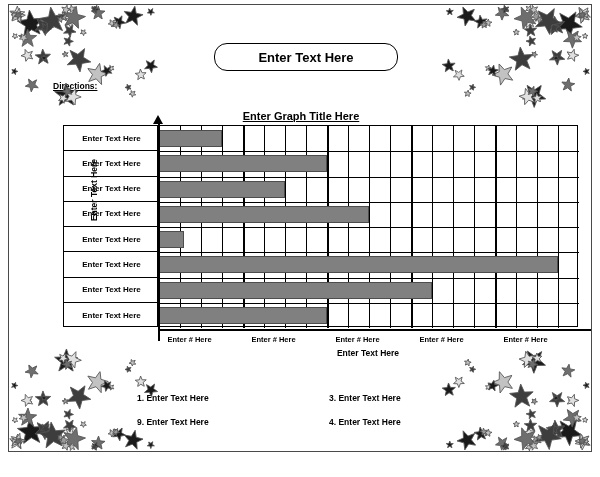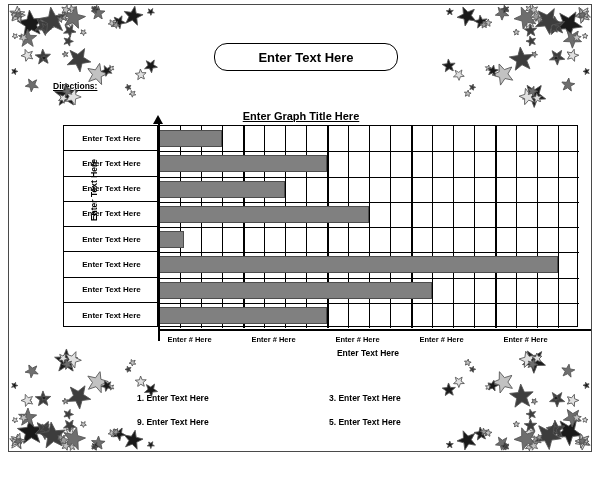--- a/index.html
+++ b/index.html
@@ -355,21 +355,21 @@
           <div class="xtick" style="left: 444.5px; width: 56px;">Enter # Here</div>
         </div>
 
       <div class="x-caption">Enter Text Here</div>
     </div>
 
     <div class="questions">
       <div class="q c1 r1">1. Enter Text Here</div>
       <div class="q c1 r2">9. Enter Text Here</div>
       <div class="q c2 r1">3. Enter Text Here</div>
-      <div class="q c2 r2">5. Enter Text Here</div>
+      <div class="q c2 r2">4. Enter Text Here</div>
     </div>
 
     <div class="corner tl" id="corner-tl">
         <span class="star" style="left: 55.3px; top: 11.4px; transform: rotate(242deg);">
           <svg width="12.5" height="12.5" viewBox="0 0 12.5 12.5">
             <polygon points="6.3,0.0 7.8,4.1 12.2,4.3 8.7,7.1 9.9,11.3 6.3,8.9 2.6,11.3 3.8,7.1 0.3,4.3 4.7,4.1" fill="#e0e0e0" stroke="#555" stroke-width="0.8"></polygon>
           </svg>
         </span>
         <span class="star" style="left: 44.5px; top: 77.8px; transform: rotate(359deg);">
           <svg width="24.4" height="24.4" viewBox="0 0 24.4 24.4">

